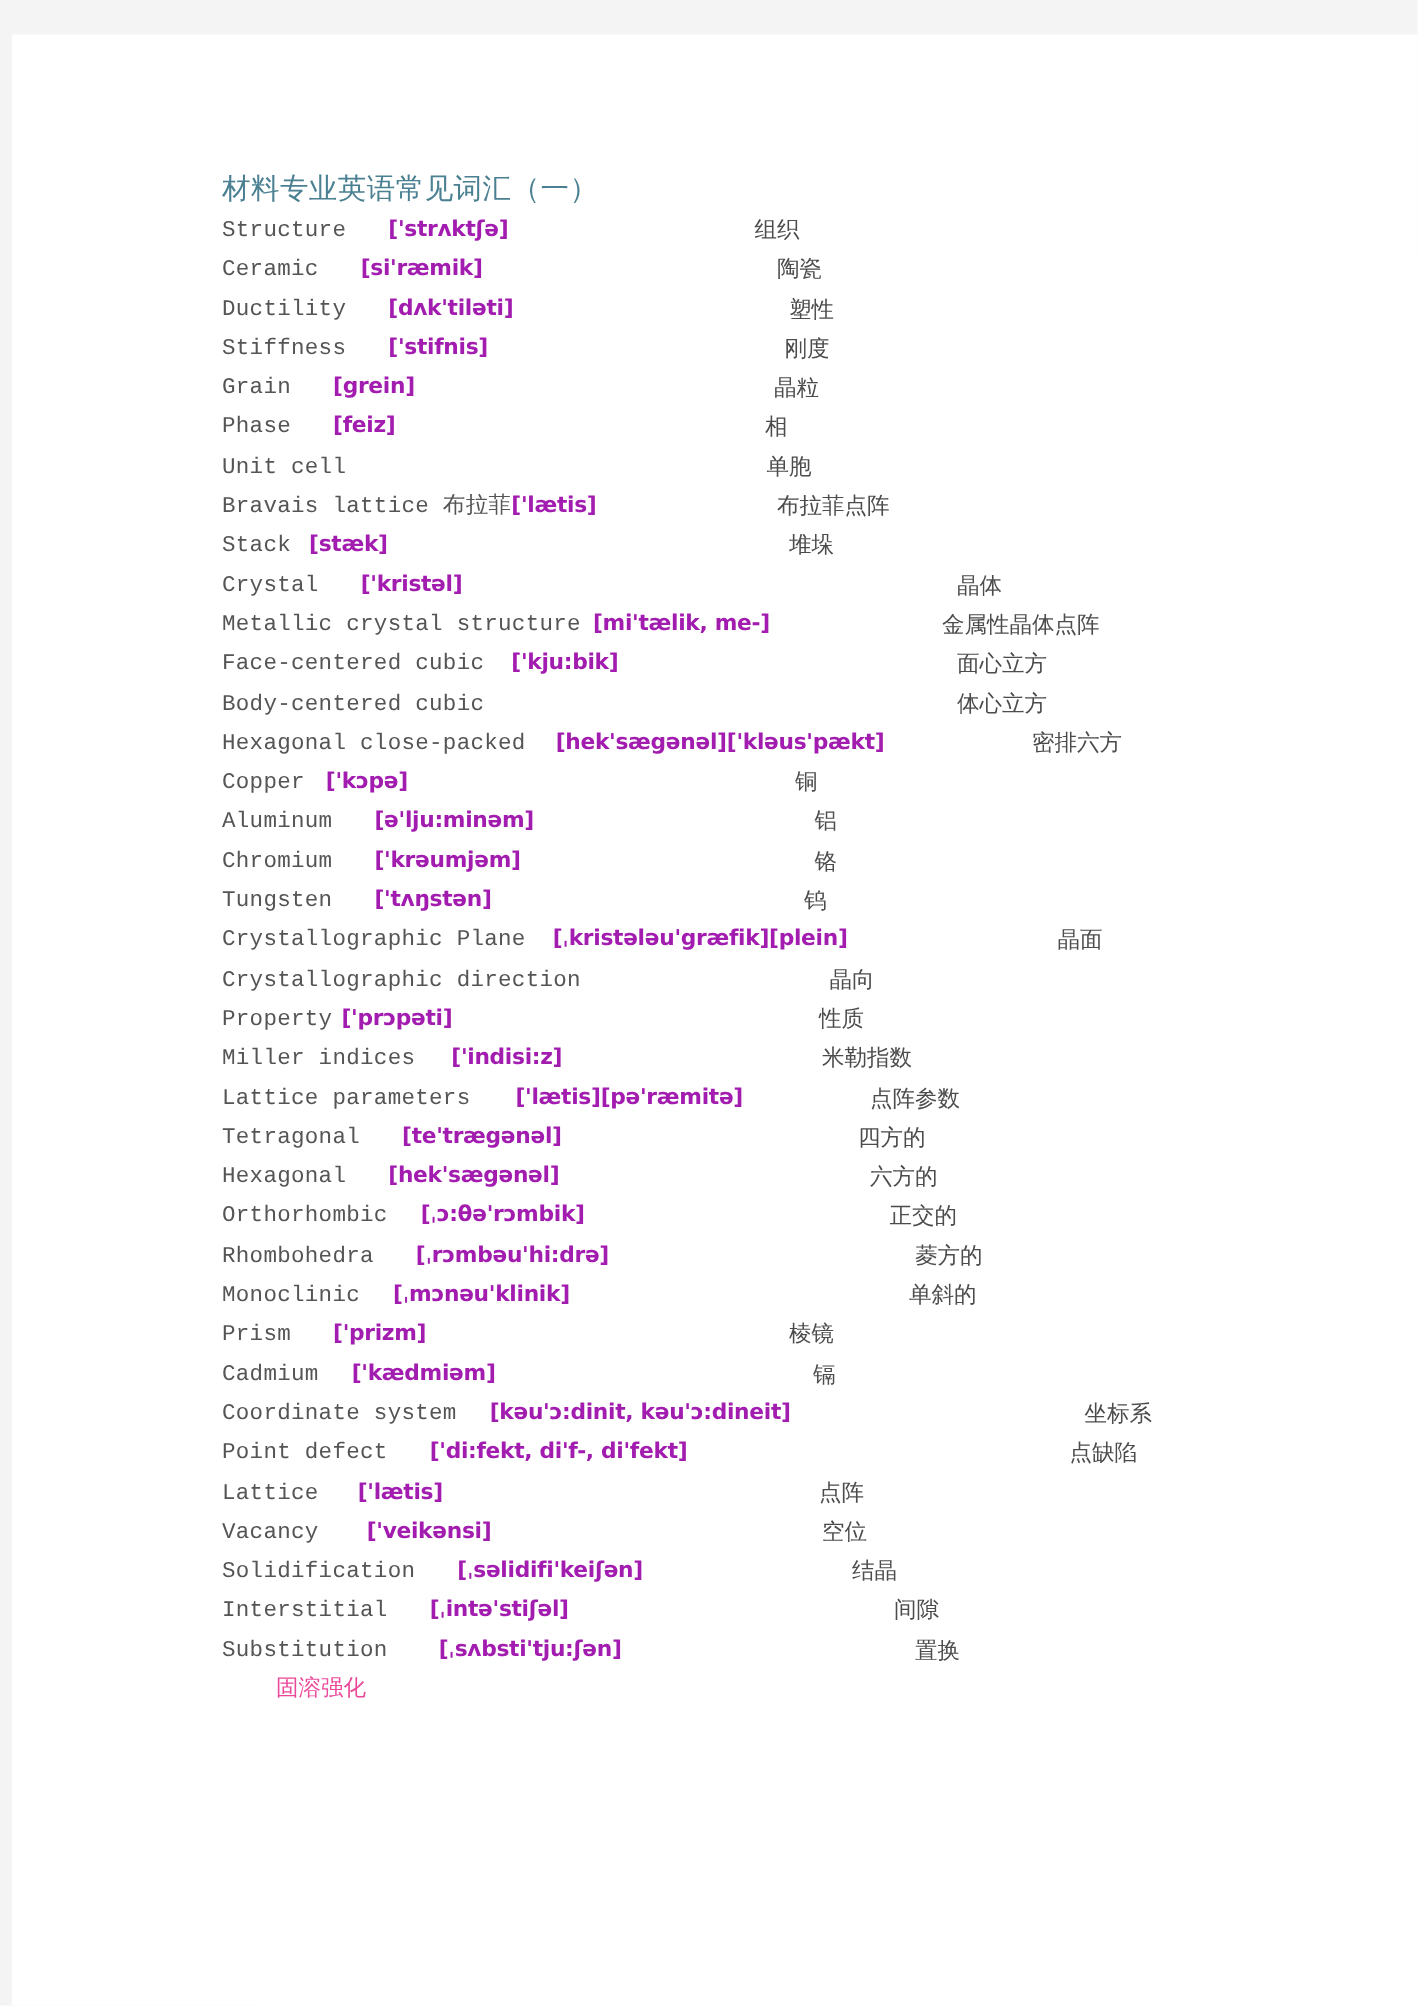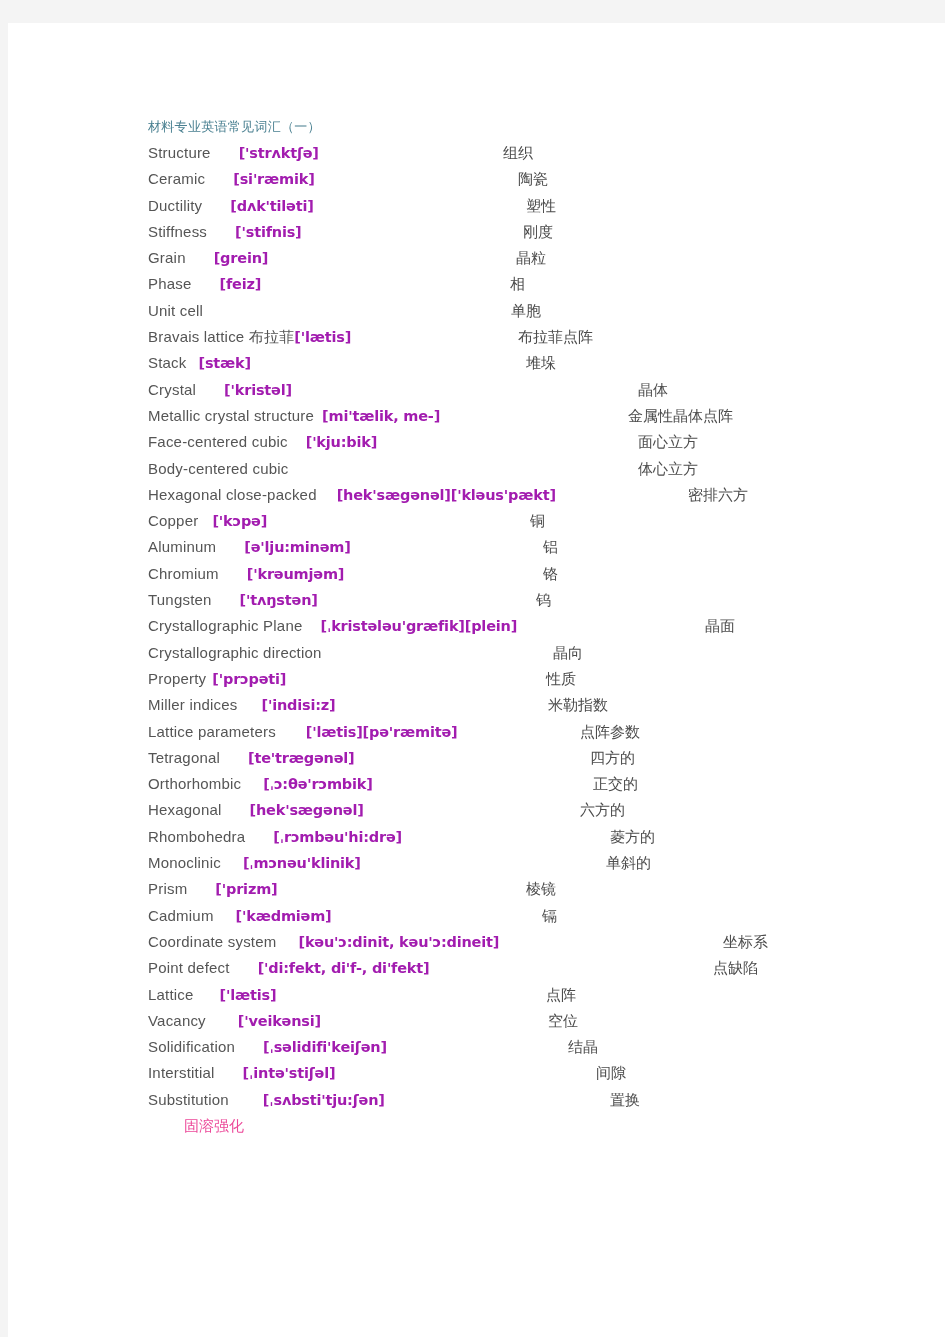--- a/index.html
+++ b/index.html
@@ -24,35 +24,35 @@
   }
   #doc-body {
     position: absolute;
     left: 140px;
     top: 91px;
     width: 790px;
   }
   .doc-title {
     color: #4a8091;
     font-family: "Liberation Serif", "DejaVu Serif", serif;
-    font-size: 13px;
+    font-size: 19px;
     line-height: 26px;
     height: 26px;
     white-space: nowrap;
     letter-spacing: 0.3px;
   }
   .row {
     position: relative;
     height: 26.3px;
     line-height: 26.3px;
     white-space: nowrap;
     color: #4c4c4c;
   }
   .en {
-    font-family: Liberation Sans, sans-serif;
+    font-family: Liberation Mono, monospace;
     font-size: 15px;
     color: #555555;
     letter-spacing: 0.2px;
   }
   .ipa {
     font-family: "DejaVu Sans", sans-serif;
     font-size: 14.5px;
     font-weight: bold;
     color: #a21caf;
     letter-spacing: -0.2px;
@@ -96,23 +96,23 @@
         <div class="row"><span class="en">Hexagonal close-packed</span><span class="sp" style="width: 20px;"></span><span class="ipa">[hek'sægənəl]['kləus'pækt]</span><span class="cn" style="left: 540px;">密排六方</span></div>
         <div class="row"><span class="en">Copper</span><span class="sp" style="width: 14px;"></span><span class="ipa">['kɔpə]</span><span class="cn" style="left: 382px;">铜</span></div>
         <div class="row"><span class="en">Aluminum</span><span class="sp" style="width: 28px;"></span><span class="ipa">[ə'lju:minəm]</span><span class="cn" style="left: 395px;">铝</span></div>
         <div class="row"><span class="en">Chromium</span><span class="sp" style="width: 28px;"></span><span class="ipa">['krəumjəm]</span><span class="cn" style="left: 395px;">铬</span></div>
         <div class="row"><span class="en">Tungsten</span><span class="sp" style="width: 28px;"></span><span class="ipa">['tʌŋstən]</span><span class="cn" style="left: 388px;">钨</span></div>
         <div class="row"><span class="en">Crystallographic Plane</span><span class="sp" style="width: 18px;"></span><span class="ipa">[ˌkristələu'græfik][plein]</span><span class="cn" style="left: 557px;">晶面</span></div>
         <div class="row"><span class="en">Crystallographic direction</span><span class="cn" style="left: 405px;">晶向</span></div>
         <div class="row"><span class="en">Property</span><span class="sp" style="width: 6px;"></span><span class="ipa">['prɔpəti]</span><span class="cn" style="left: 398px;">性质</span></div>
         <div class="row"><span class="en">Miller indices</span><span class="sp" style="width: 24px;"></span><span class="ipa">['indisi:z]</span><span class="cn" style="left: 400px;">米勒指数</span></div>
         <div class="row"><span class="en">Lattice parameters</span><span class="sp" style="width: 30px;"></span><span class="ipa">['lætis][pə'ræmitə]</span><span class="cn" style="left: 432px;">点阵参数</span></div>
-        <div class="row"><span class="en">Tetragonal</span><span class="sp" style="width: 28px;"></span><span class="ipa">[te'trægənəl]</span><span class="cn" style="left: 442px;">四方的</span></div>
+        <div class="row"><span class="en">Tetragonal</span><span class="sp" style="width: 28px;"></span><span class="ipa">[te'trægənəl]</span><span class="cn" style="left: 424px;">四方的</span></div>
+        <div class="row"><span class="en">Hexagonal</span><span class="sp" style="width: 28px;"></span><span class="ipa">[hek'sægənəl]</span><span class="cn" style="left: 432px;">六方的</span></div>
         <div class="row"><span class="en">Orthorhombic</span><span class="sp" style="width: 22px;"></span><span class="ipa">[ˌɔ:θə'rɔmbik]</span><span class="cn" style="left: 445px;">正交的</span></div>
-        <div class="row"><span class="en">Hexagonal</span><span class="sp" style="width: 28px;"></span><span class="ipa">[hek'sægənəl]</span><span class="cn" style="left: 432px;">六方的</span></div>
         <div class="row"><span class="en">Rhombohedra</span><span class="sp" style="width: 28px;"></span><span class="ipa">[ˌrɔmbəu'hi:drə]</span><span class="cn" style="left: 462px;">菱方的</span></div>
         <div class="row"><span class="en">Monoclinic</span><span class="sp" style="width: 22px;"></span><span class="ipa">[ˌmɔnəu'klinik]</span><span class="cn" style="left: 458px;">单斜的</span></div>
         <div class="row"><span class="en">Prism</span><span class="sp" style="width: 28px;"></span><span class="ipa">['prizm]</span><span class="cn" style="left: 378px;">棱镜</span></div>
         <div class="row"><span class="en">Cadmium</span><span class="sp" style="width: 22px;"></span><span class="ipa">['kædmiəm]</span><span class="cn" style="left: 394px;">镉</span></div>
         <div class="row"><span class="en">Coordinate system</span><span class="sp" style="width: 22px;"></span><span class="ipa">[kəu'ɔ:dinit, kəu'ɔ:dineit]</span><span class="cn" style="left: 575px;">坐标系</span></div>
         <div class="row"><span class="en">Point defect</span><span class="sp" style="width: 28px;"></span><span class="ipa">['di:fekt, di'f-, di'fekt]</span><span class="cn" style="left: 565px;">点缺陷</span></div>
         <div class="row"><span class="en">Lattice</span><span class="sp" style="width: 26px;"></span><span class="ipa">['lætis]</span><span class="cn" style="left: 398px;">点阵</span></div>
         <div class="row"><span class="en">Vacancy</span><span class="sp" style="width: 32px;"></span><span class="ipa">['veikənsi]</span><span class="cn" style="left: 400px;">空位</span></div>
         <div class="row"><span class="en">Solidification</span><span class="sp" style="width: 28px;"></span><span class="ipa">[ˌsəlidifi'keiʃən]</span><span class="cn" style="left: 420px;">结晶</span></div>
         <div class="row"><span class="en">Interstitial</span><span class="sp" style="width: 28px;"></span><span class="ipa">[ˌintə'stiʃəl]</span><span class="cn" style="left: 448px;">间隙</span></div>

